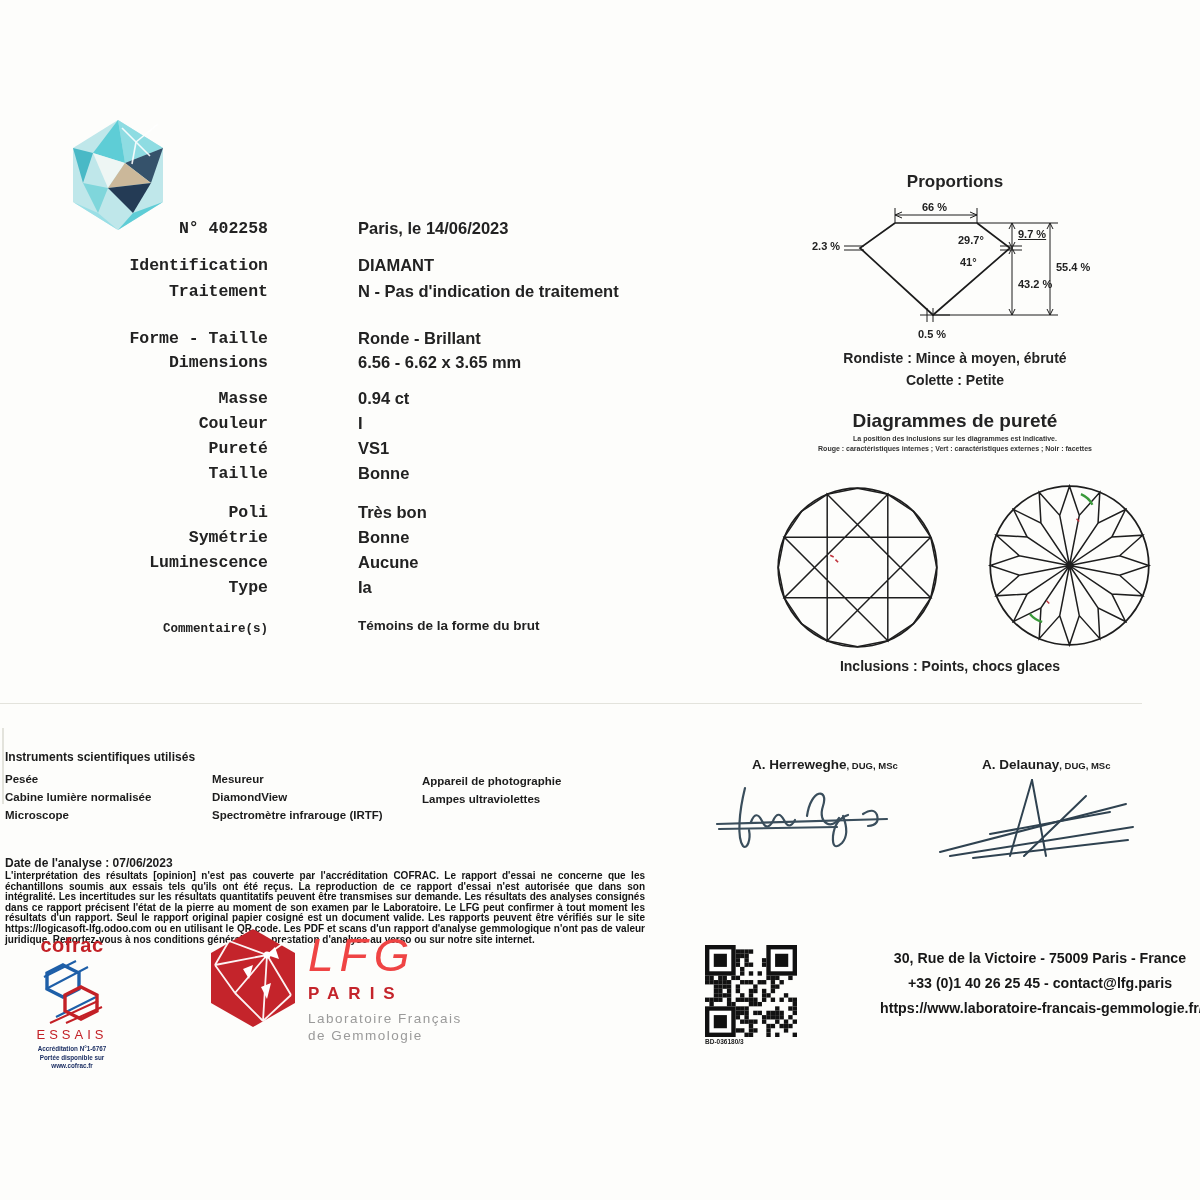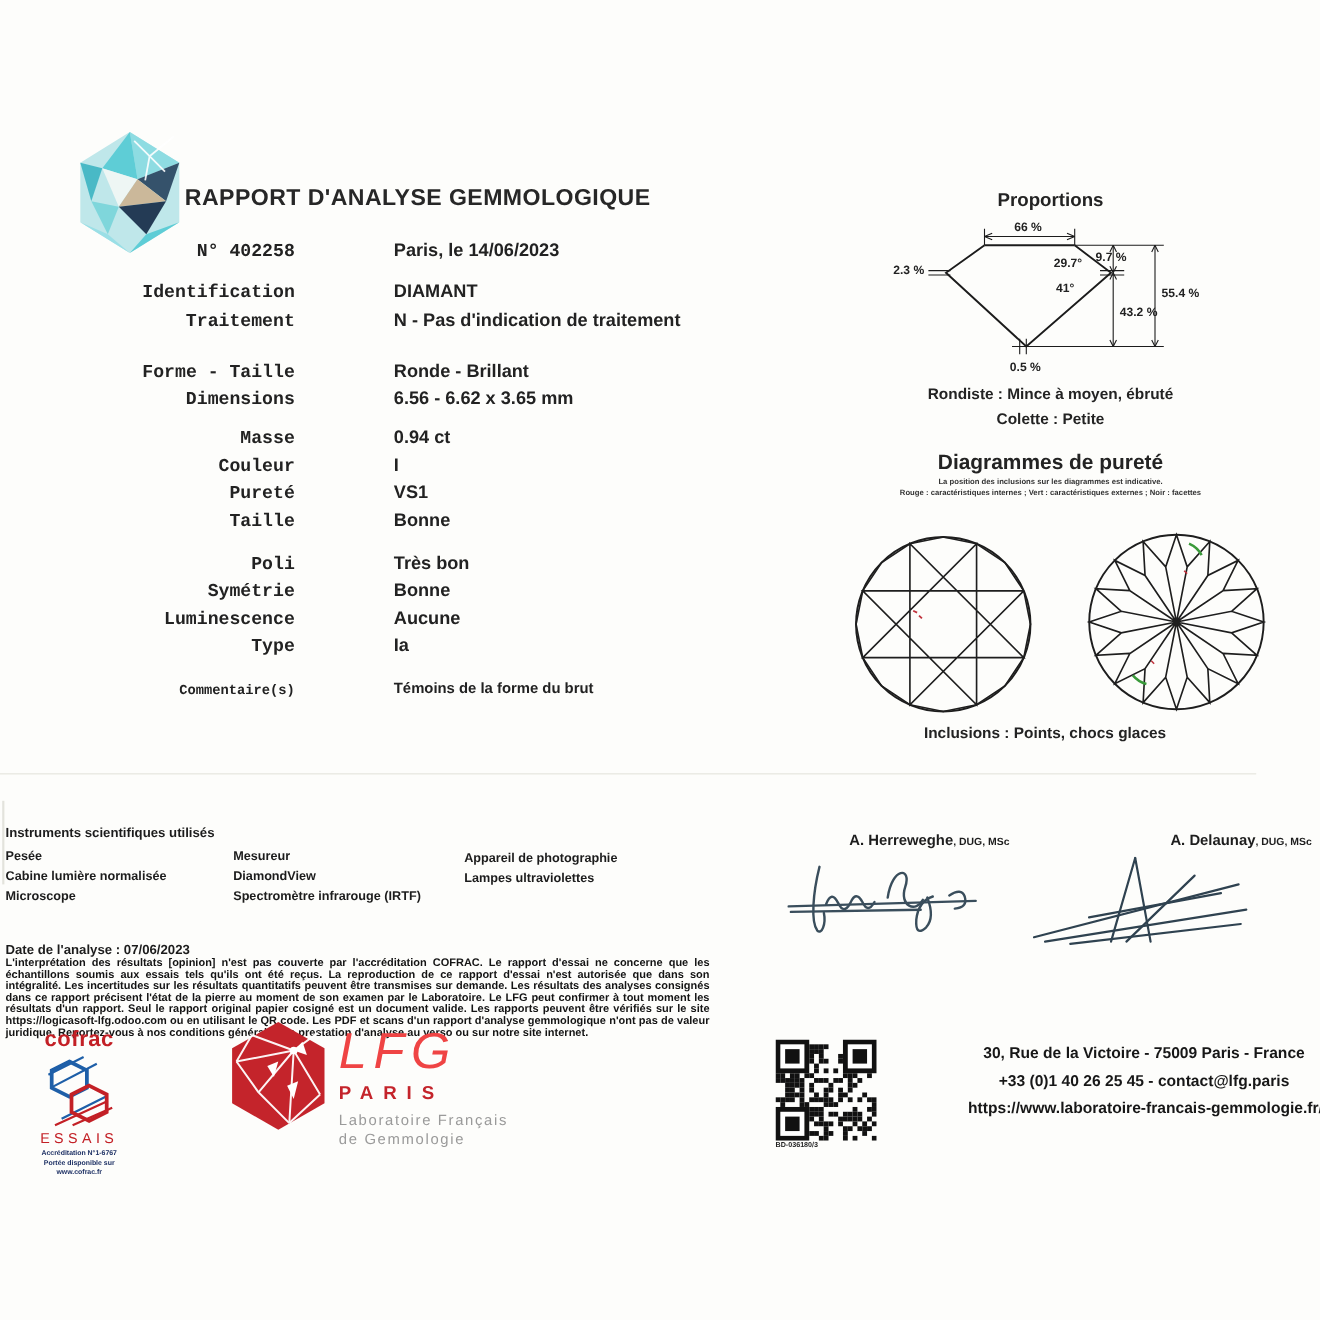--- a/index.html
+++ b/index.html
@@ -17,21 +17,21 @@
   .frow.small .row-label { font-size:12.5px; }
   .frow.small .row-value { font-size:13.5px; }
   .rc-center { width:320px; text-align:center; }
   .prop-title { font-size:17px; font-weight:700; color:#232323; }
   .prop-note { font-size:14px; font-weight:700; color:#232323; }
   .dpure-title { font-size:19px; font-weight:700; color:#232323; }
   .dpure-note { font-size:7px; font-weight:700; color:#333; line-height:10px; }
   .meas { position:absolute; font-size:11px; font-weight:700; color:#222; white-space:nowrap; }
   .instr-title { font-size:12px; font-weight:700; }
   .instr-item { font-size:11.5px; font-weight:600; line-height:18px; white-space:nowrap; }
-  .sig-name { font-size:13.5px; font-weight:700; color:#1d1d1d;margin-left:20px; }
+  .sig-name { font-size:13.5px; font-weight:700; color:#1d1d1d; }
   .sig-suffix { font-size:9.5px; font-weight:700; color:#1d1d1d; }
   .date-line { font-size:12px; font-weight:700; }
   .legal { width:640px; font-size:10px; line-height:10.6px; font-weight:600; color:#141414; text-align:justify; }
   .contact { width:320px; text-align:center; font-size:14.2px; font-weight:700; line-height:25px; color:#171717; white-space:nowrap; }
   .cofrac-word { font-size:20px; font-weight:700; color:#c32026; letter-spacing:.5px; }
   .cofrac-essais { font-size:13px; font-weight:400; color:#c32026; letter-spacing:4px; }
   .cofrac-tiny { font-size:6.3px; font-weight:700; color:#1c2f63; line-height:8.5px; text-align:center; }
   .lfg-acronym { font-size:46px; font-weight:500; color:#ef4444; letter-spacing:6px;font-style:italic; }
   .lfg-paris { font-size:17px; font-weight:700; color:#c4242b; letter-spacing:9px; }
   .lfg-sub { font-size:13.5px; font-weight:400; color:#9a9a9a; letter-spacing:1.5px; line-height:17px; }
@@ -57,21 +57,20 @@
     <polygon points="11,90 36,101 56,118" fill="#9adfe6"></polygon>
     <polygon points="71,101 101,90 56,118" fill="#5ecdd6"></polygon>
     <g stroke="#ffffff" stroke-width="1.6" opacity="0.9">
       <line x1="74" y1="30" x2="96" y2="12"></line>
       <line x1="74" y1="30" x2="88" y2="44"></line>
       <line x1="74" y1="30" x2="60" y2="16"></line>
       <line x1="74" y1="30" x2="70" y2="52"></line>
     </g>
   </svg>
 
-  <div class="abs title" style="left:168px; top:168px;">RAPPORT D'ANALYSE GEMMOLOGIQUE</div>
 
   <div class="frow" style="top:219px;">
     <span class="row-label">N° 402258</span>
     <span class="row-value">Paris, le 14/06/2023</span>
   </div>
   <div class="frow" style="top:256px;">
     <span class="row-label">Identification</span>
     <span class="row-value">DIAMANT</span>
   </div>
   <div class="frow" style="top:282px;">
@@ -152,21 +151,21 @@
       <line x1="250" y1="27" x2="250" y2="119"></line>
       <line x1="177" y1="27" x2="258" y2="27"></line>
       <line x1="133" y1="119" x2="258" y2="119"></line>
       <path d="M212,27 l-3,6 M212,27 l3,6 M212,52 l-3,-6 M212,52 l3,-6 M212,52 l-3,6 M212,52 l3,6 M212,119 l-3,-6 M212,119 l3,-6 M250,27 l-3,6 M250,27 l3,6 M250,119 l-3,-6 M250,119 l3,-6"></path>
     </g>
   </svg>
   <span class="meas" style="left:922px; top:201px;">66 %</span>
   <span class="meas" style="left:812px; top:240px;">2.3 %</span>
   <span class="meas" style="left:958px; top:234px;">29.7°</span>
   <span class="meas" style="left:960px; top:256px;">41°</span>
-  <span class="meas" style="left:996px; top:228px;">9.7 %</span>
+  <span class="meas" style="left:1018px; top:228px;text-decoration:underline;">9.7 %</span>
   <span class="meas" style="left:1018px; top:278px;">43.2 %</span>
   <span class="meas" style="left:1056px; top:261px;">55.4 %</span>
   <span class="meas" style="left:918px; top:328px;">0.5 %</span>
 
   <div class="abs rc-center prop-note" style="left:795px; top:350px;">Rondiste : Mince à moyen, ébruté</div>
   <div class="abs rc-center prop-note" style="left:795px; top:372px;">Colette : Petite</div>
 
   <div class="abs rc-center dpure-title" style="left:795px; top:410px;">Diagrammes de pureté</div>
   <div class="abs rc-center dpure-note" style="left:795px; top:434px;">La position des inclusions sur les diagrammes est indicative.</div>
   <div class="abs rc-center dpure-note" style="left:795px; top:444px;">Rouge : caractéristiques internes ; Vert : caractéristiques externes ; Noir : facettes</div>
@@ -224,21 +223,21 @@
       <path d="M2,52 L172,47"></path>
       <path d="M4,57 L122,55"></path>
       <path d="M30,16 C24,40 22,66 28,74 C32,78 36,68 34,58"></path>
       <path d="M36,50 q5,-13 11,-1 q5,11 11,0 q5,-12 11,-1 q5,11 11,0"></path>
       <path d="M92,44 C96,16 114,16 108,34 C102,52 118,58 124,46"></path>
       <path d="M128,44 q7,18 -1,27 q-10,9 -9,-7 q2,-17 15,-21"></path>
       <path d="M148,42 q11,-7 14,1 q3,10 -9,11"></path>
     </g>
   </svg>
 
-  <div class="abs" style="left:1044px; top:755px;text-align:right;">
+  <div class="abs" style="left:982px; top:755px;text-align:right;">
     <span class="sig-name">A. Delaunay</span><span class="sig-suffix">, DUG, MSc</span>
   </div>
   <svg class="abs" style="left:928px; top:772px;" width="215" height="88" viewBox="0 0 215 88">
     <g stroke="#2f4250" stroke-width="2" fill="none" stroke-linecap="round">
       <path d="M12,80 L198,32"></path>
       <path d="M22,84 L205,55"></path>
       <path d="M45,86 L200,68"></path>
       <path d="M104,8 L118,84"></path>
       <path d="M104,8 L82,84"></path>
       <path d="M62,62 L182,40"></path>

